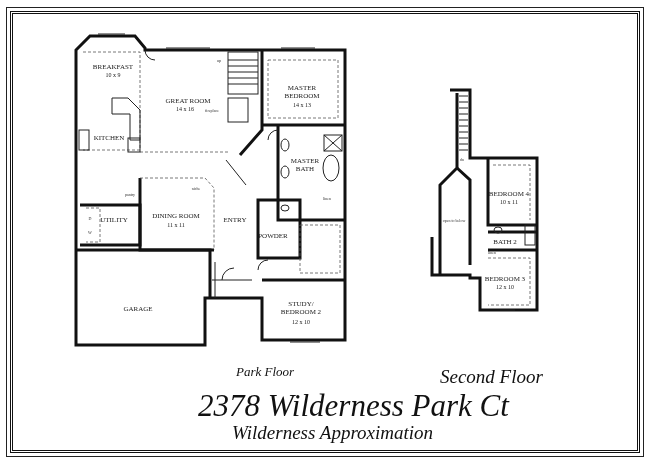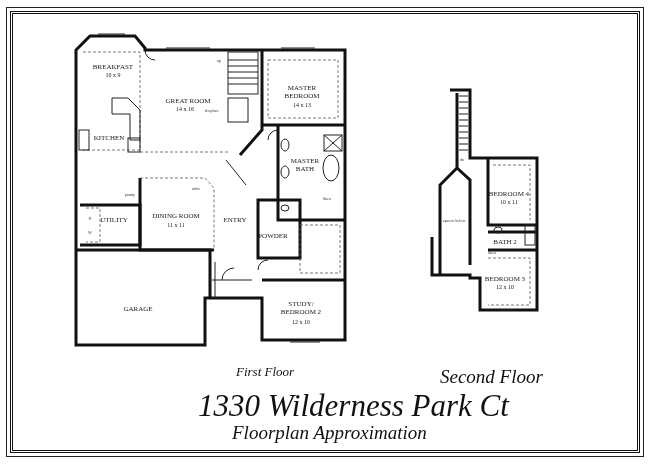--- a/index.html
+++ b/index.html
@@ -126,16 +126,16 @@
   <text class="tiny" x="462" y="161">dn</text>
   <text class="tiny" x="454" y="222">open to below</text>
   <text class="lbl" x="509" y="196">BEDROOM 4</text>
   <text class="dim" x="509" y="204">10 x 11</text>
   <text class="lbl" x="505" y="244">BATH 2</text>
   <text class="tiny" x="492" y="254">linen</text>
   <text class="lbl" x="505" y="281">BEDROOM 3</text>
   <text class="dim" x="505" y="289">12 x 10</text>
 </svg>
 
-<div class="caption" id="first-floor-caption">First Floor</div>
+<div class="caption" id="first-floor-caption">Park Floor</div>
 <div class="caption" id="second-floor-caption">Second Floor</div>
-<div class="caption" id="address-title">1330 Wilderness Park Ct</div>
-<div class="caption" id="subtitle">Floorplan Approximation</div>
+<div class="caption" id="address-title">2378 Wilderness Park Ct</div>
+<div class="caption" id="subtitle">Wilderness Approximation</div>
 
 </body></html>

